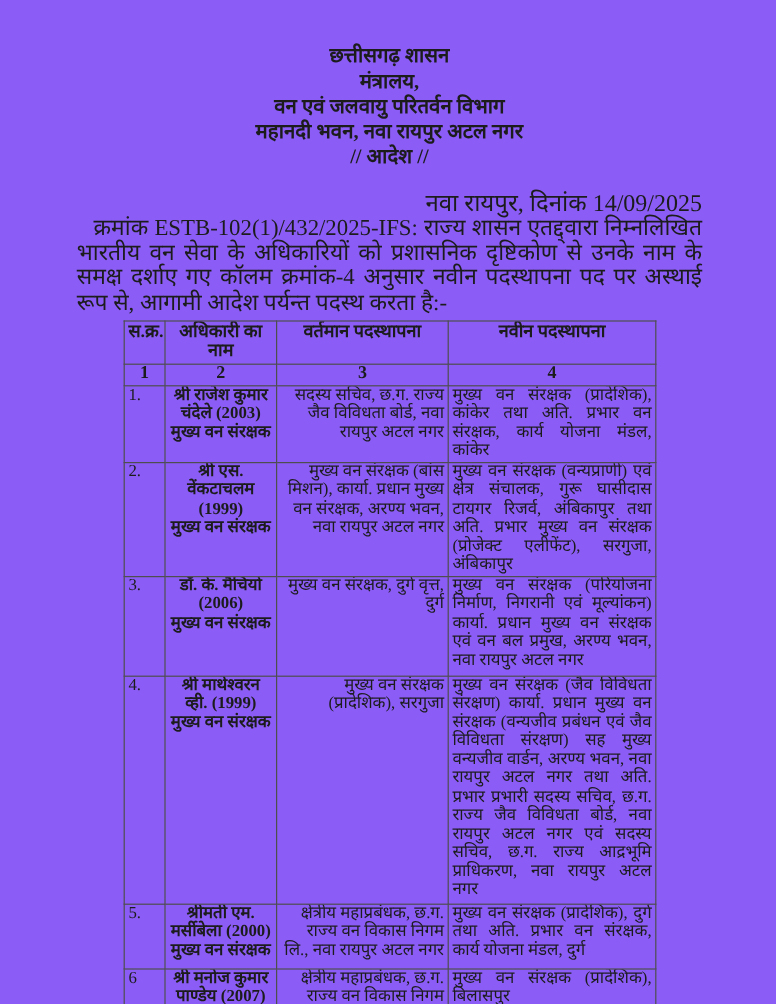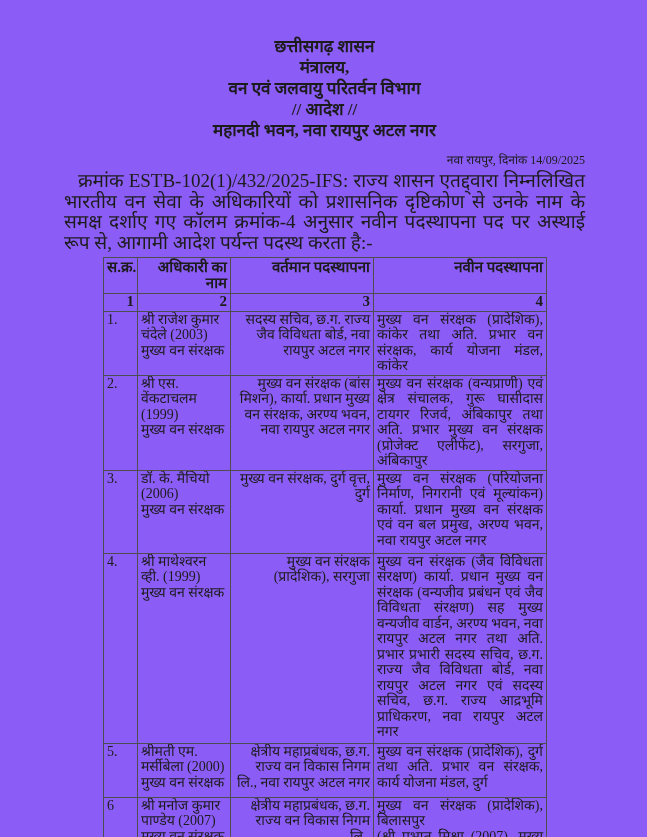--- a/index.html
+++ b/index.html
@@ -22,23 +22,23 @@
     background: #8b5cf6;
   }
   .org-header {
     text-align: center;
     font-weight: bold;
     font-size: 17px;
     line-height: 21px;
   }
   .date-line {
     text-align: right;
-    font-size: 12px;
+    font-size: 20px;
     line-height: 19px;
-    margin-top: 10px;
+    margin-top: 20px;
   }
   .order-para {
     text-align: justify;
     font-size: 19px;
     line-height: 20.5px;
     text-indent: 14px;
     margin-top: 1px;
   }
   table.postings {
     border-collapse: collapse;
@@ -52,52 +52,52 @@
     border: 1.5px solid #4e4e4e;
     padding: 0 3px 1px 3px;
     vertical-align: top;
     font-size: 14px;
     line-height: 15.5px;
     white-space: pre-line;
     overflow: hidden;
   }
   table.postings thead th {
     font-weight: bold;
-    text-align: right;
+    text-align: center;
     font-size: 15px;
     padding-top: 2px;
     padding-bottom: 2px;
     white-space: normal;
   }
   table.postings thead tr.colnums th {
     padding-top: 0;
     padding-bottom: 1px;
   }
   td.col-sno   { text-align: left; }
-  td.col-name  { text-align: left; }
+  td.col-name  { text-align: center; font-weight: bold; }
   td.col-cur   { text-align: right; }
   td.col-new   { text-align: justify; }
   tbody tr:nth-child(1) { height: 44px; }
   tbody tr:nth-child(2) { height: 83px; }
   tbody tr:nth-child(3) { height: 83px; }
   tbody tr:nth-child(4) { height: 190px; }
   tbody tr:nth-child(5) { height: 54px; }
   tbody tr:nth-child(6) { height: 83px; }
 </style>
 </head>
 <body>
 
 <div class="page">
 
   <div class="org-header">
     <div>छत्तीसगढ़ शासन</div>
     <div>मंत्रालय,</div>
     <div>वन एवं जलवायु परितर्वन विभाग</div>
+    <div>महानदी भवन, नवा रायपुर अटल नगर</div>
     <div>// आदेश //</div>
-    <div>महानदी भवन, नवा रायपुर अटल नगर</div>
   </div>
 
   <div class="date-line">नवा रायपुर, दिनांक 14/09/2025</div>
 
   <div class="order-para">क्रमांक ESTB-102(1)/432/2025-IFS: राज्य शासन एतद्द्वारा निम्नलिखित भारतीय वन सेवा के अधिकारियों को प्रशासनिक दृष्टिकोण से उनके नाम के समक्ष दर्शाए गए कॉलम क्रमांक-4 अनुसार नवीन पदस्थापना पद पर अस्थाई रूप से, आगामी आदेश पर्यन्त पदस्थ करता है:-</div>
 
   <table class="postings">
     <colgroup>
       <col style="width:34px">
       <col style="width:93px">

